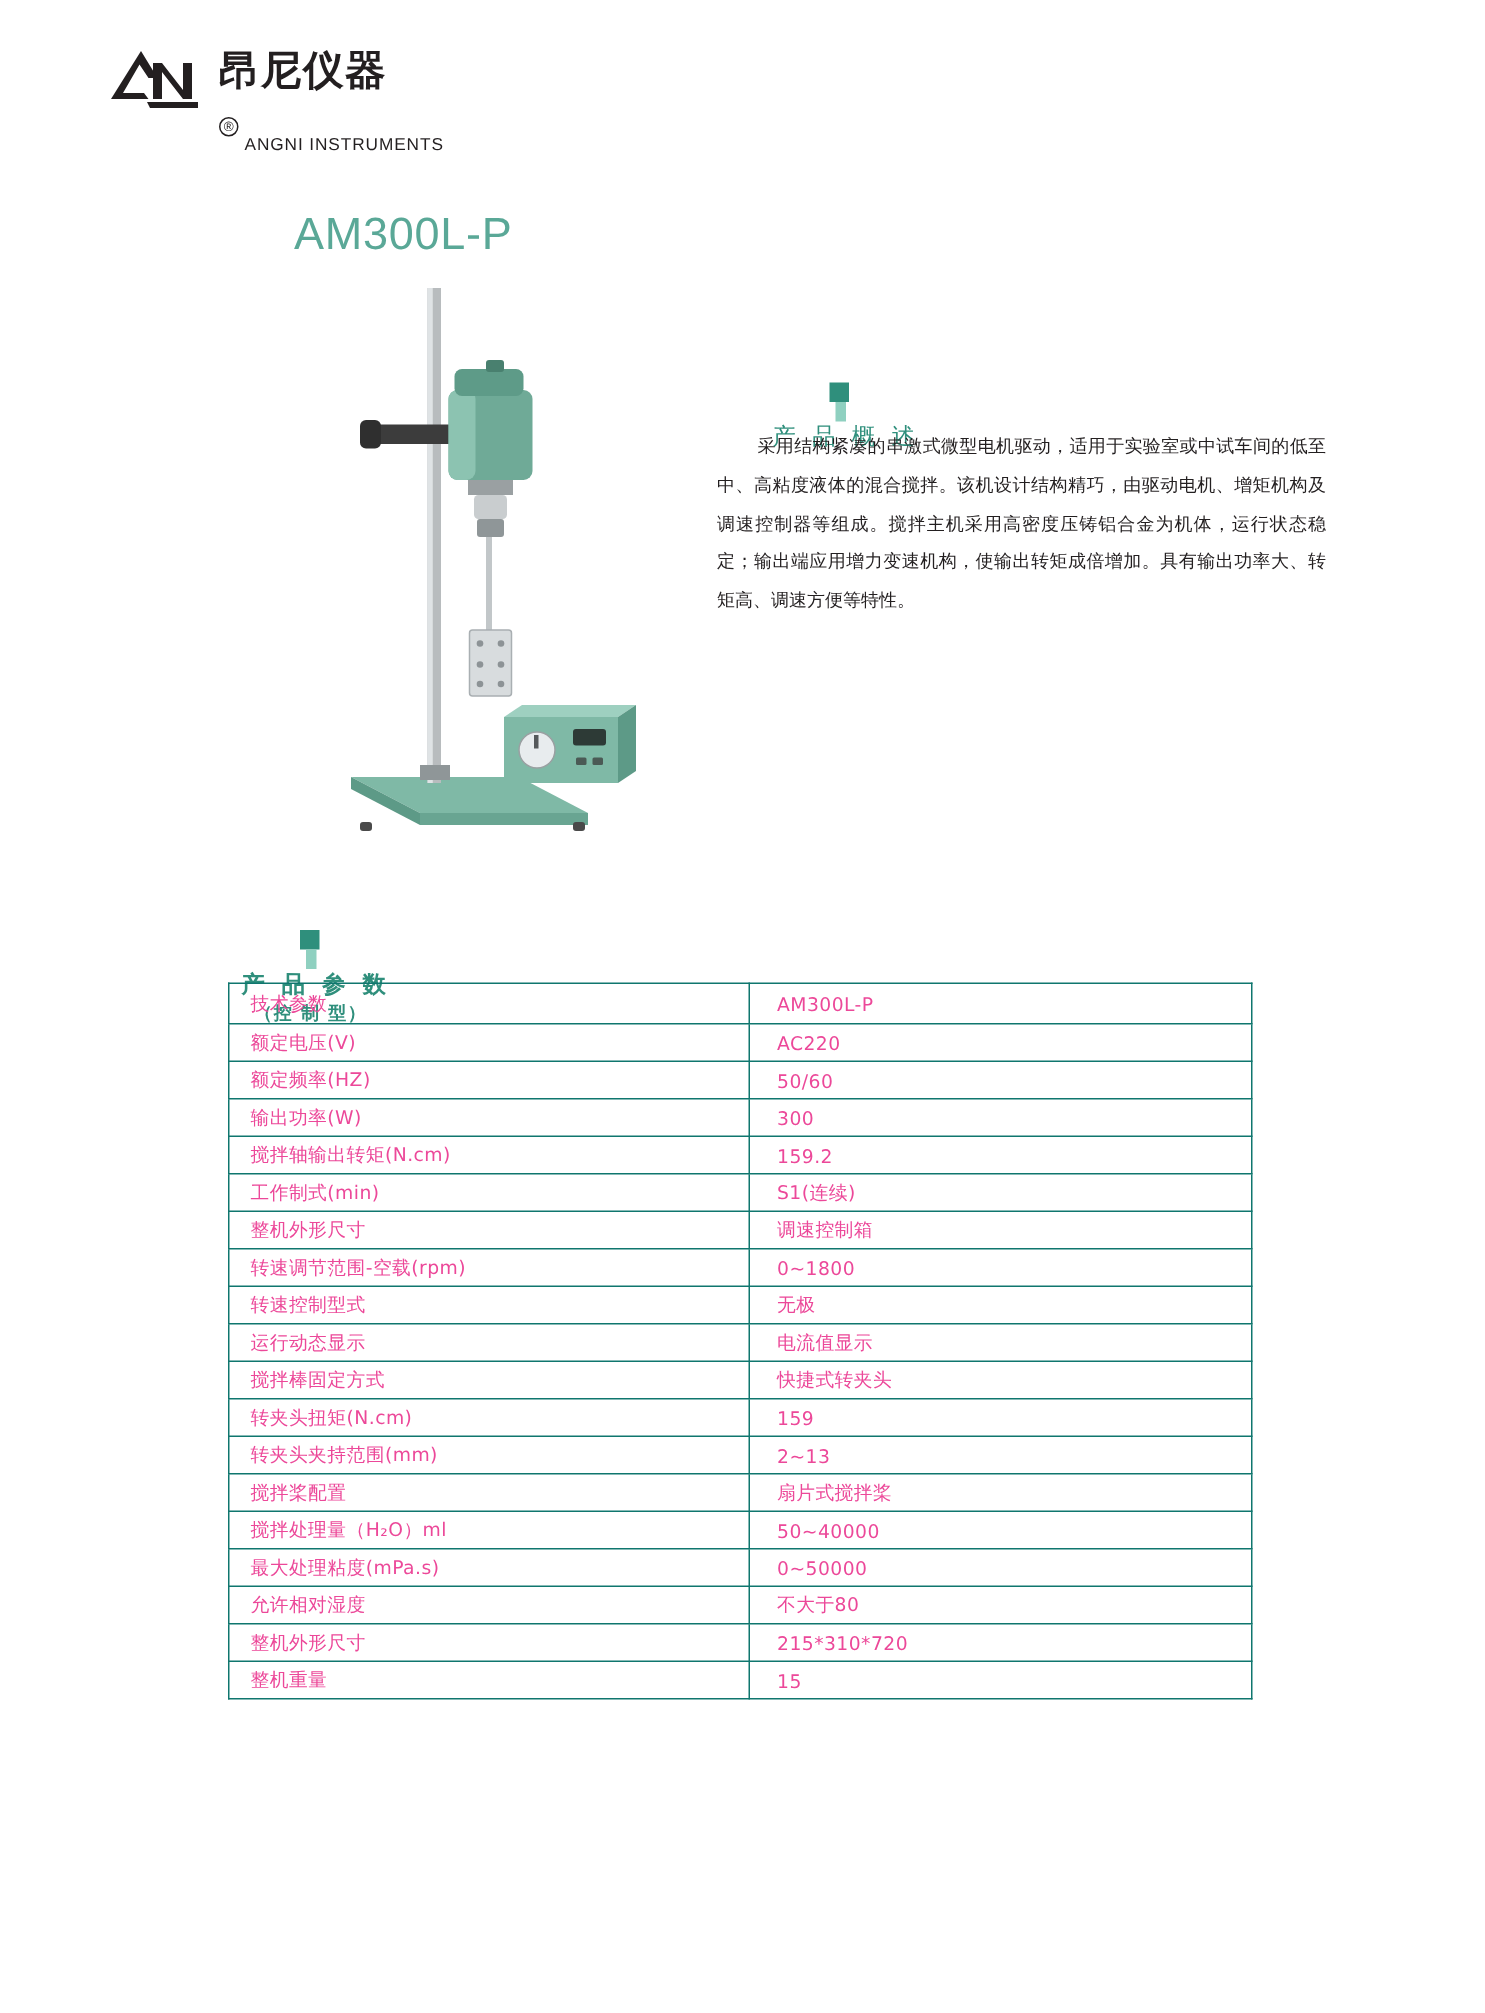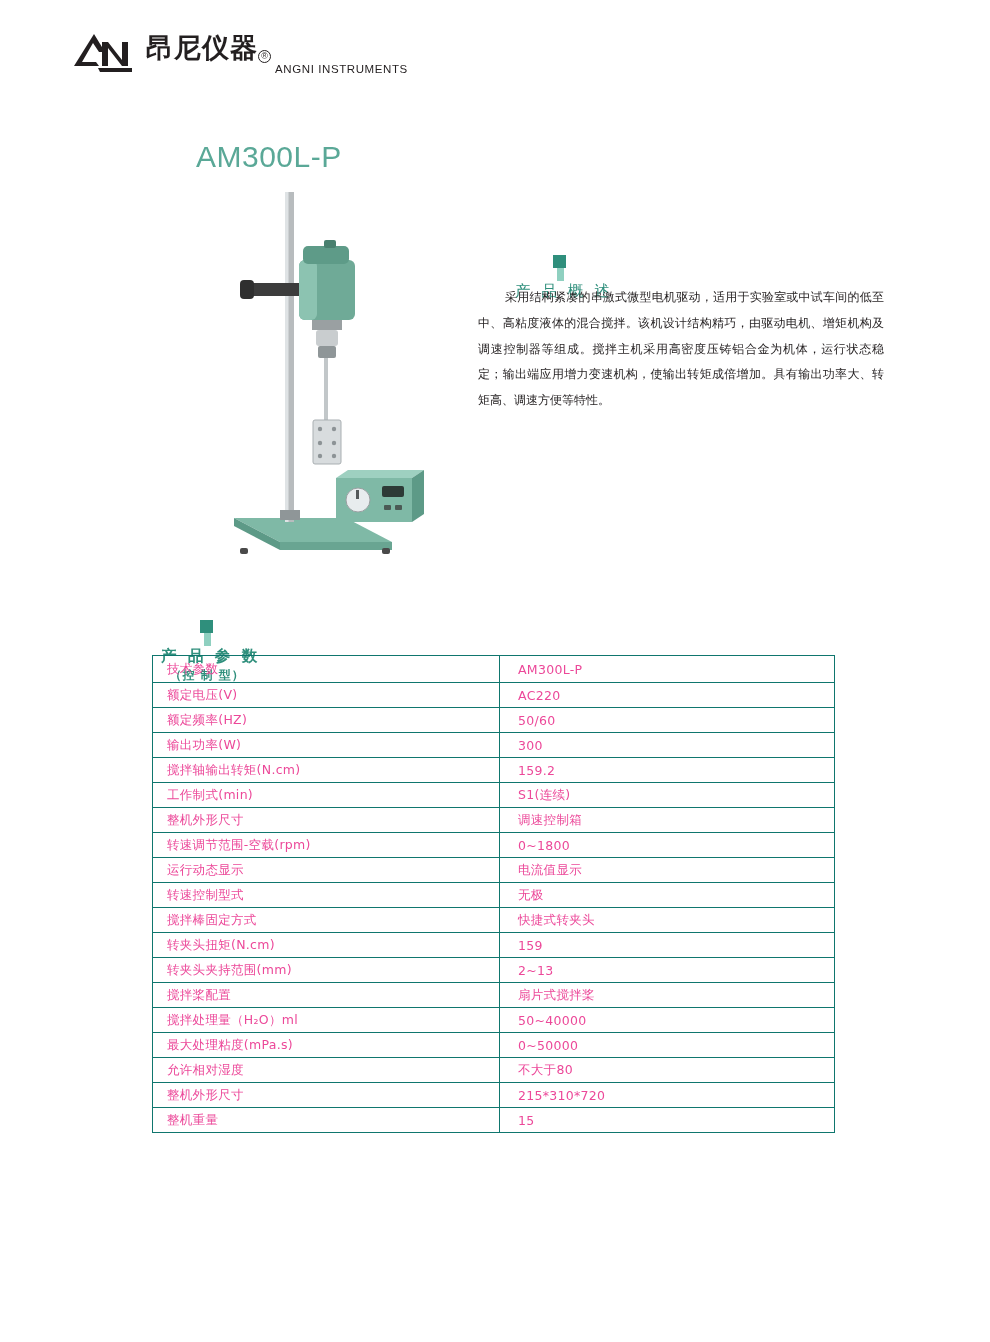--- a/index.html
+++ b/index.html
@@ -26,20 +26,21 @@
   }
   .logo-mark {
     width: 66px;
     height: 44px;
     position: relative;
     margin-right: 8px;
   }
   .logo-mark svg { display: block; }
   .logo-text {
     display: flex;
+    flex-direction: column;
     justify-content: flex-start;
     padding-top: 2px;
   }
   .logo-cn {
     font-size: 27px;
     font-weight: bold;
     letter-spacing: 1px;
     color: #231f20;
     line-height: 1.05;
     font-family: "DejaVu Sans", sans-serif;
@@ -279,28 +280,28 @@
       </tr>
       <tr>
         <td class="k">整机外形尺寸</td>
         <td class="v">调速控制箱</td>
       </tr>
       <tr>
         <td class="k">转速调节范围-空载(rpm)</td>
         <td class="v">0~1800</td>
       </tr>
       <tr>
+        <td class="k">转速控制型式</td>
+        <td class="v">无极</td>
+      </tr>
+      <tr>
         <td class="k">运行动态显示</td>
         <td class="v">电流值显示</td>
       </tr>
       <tr>
-        <td class="k">转速控制型式</td>
-        <td class="v">无极</td>
-      </tr>
-      <tr>
         <td class="k">搅拌棒固定方式</td>
         <td class="v">快捷式转夹头</td>
       </tr>
       <tr>
         <td class="k">转夹头扭矩(N.cm)</td>
         <td class="v">159</td>
       </tr>
       <tr>
         <td class="k">转夹头夹持范围(mm)</td>
         <td class="v">2~13</td>

